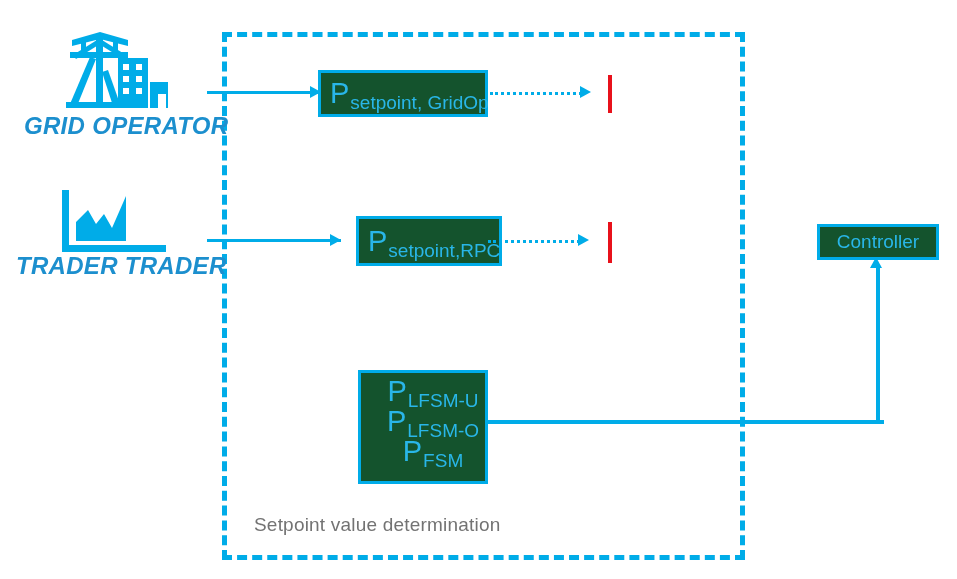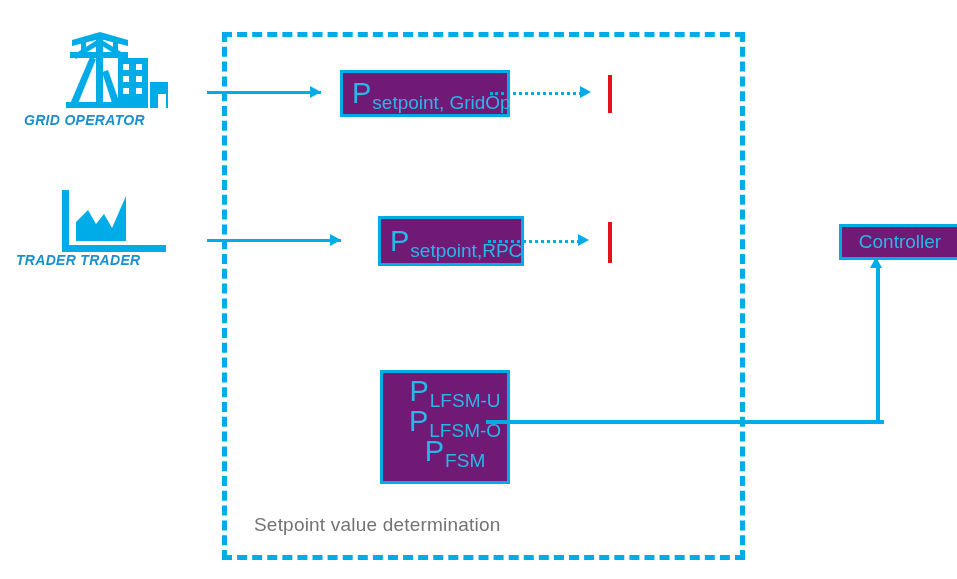--- a/index.html
+++ b/index.html
@@ -34,23 +34,22 @@
     font-size: 19px;
     color: #737373;
     letter-spacing: .2px;
     white-space: nowrap;
   }
 
   
   .box {
     border: 3px solid #00ace8;
     box-sizing: border-box;
-    background: #701a75;
+    background: #14532d;
     color: #29b6e8;
-    margin-left: 22px;
   }
   .formula {
     white-space: nowrap;
     line-height: 1;
   }
   .formula .base {
     font-size: 29px;
     vertical-align: baseline;
   }
   .formula .sub {
@@ -124,21 +123,21 @@
   .route-h { height: 4px; background: #00ace8; }
   .route-v { width: 4px; background: #00ace8; }
   #route-h1 { left: 486px; top: 420px; width: 398px; }
   #route-v1 { left: 876px; top: 268px; height: 154px; }
   #route-head { left: 870px; top: 257px; }
 
   
   .actor-label {
     font-weight: bold;
     font-style: italic;
-    font-size: 14px;
+    font-size: 24px;
     color: #1c8fce;
     white-space: nowrap;
     letter-spacing: .3px;
   }
   #label-gridop { left: 24px; top: 112px; }
   #label-trader { left: 16px; top: 252px; }
 
   
   #icon-gridop { left: 56px; top: 30px; width: 112px; height: 80px; }
   #icon-trader { left: 62px; top: 190px; width: 104px; height: 62px; }

